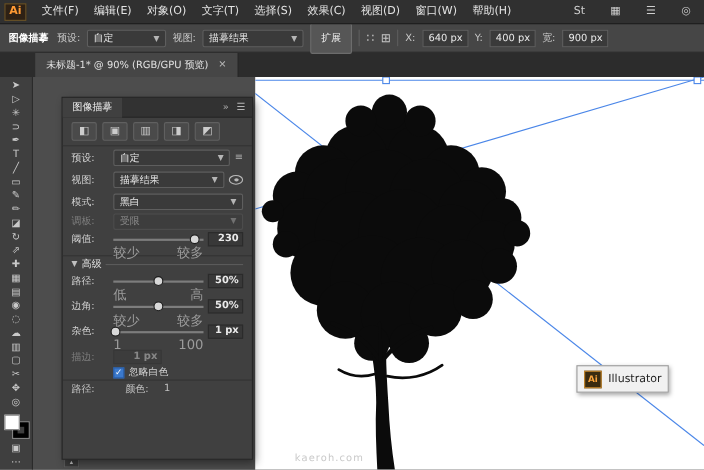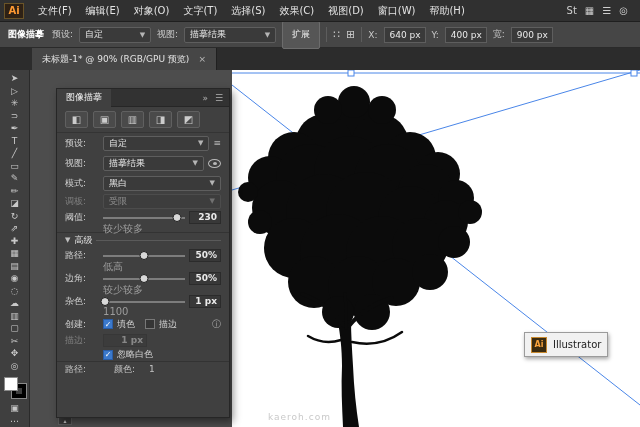--- a/index.html
+++ b/index.html
@@ -9,21 +9,21 @@
     font-family:"DejaVu Sans","Liberation Sans",sans-serif;
     font-size:9px; color:#d6d6d6; background:#4a4a4a;
   }
   
   .menubar { position:absolute; top:0; left:0; right:0; height:22px; background:#303030;
     border-bottom:1px solid #1f1f1f; display:flex; align-items:center; z-index:9; }
   .ai-logo { width:20px; height:16px; margin:0 7px 0 4px; background:#2e2115; color:#ff9a33;
     font-weight:bold; font-size:10px; display:flex; align-items:center; justify-content:center;
     border:1px solid #6a5428; }
   .menu-item { padding:11px 7px; line-height:22px; font-size:10px; color:#e4e4e4; }
-  .menubar-right { margin-left:auto; display:flex; gap:8px; padding-right:12px; color:#cfcfcf; font-size:10px; }
+  .menubar-right { margin-left:auto; display:flex; gap:23px; padding-right:12px; color:#cfcfcf; font-size:10px; }
   
   .controlbar { position:absolute; top:22px; left:0; right:0; height:26px; background:#464646;
     border-bottom:1px solid #2a2a2a; display:flex; align-items:center; gap:6px; padding:0 8px; z-index:8; }
   .cb-title { font-weight:bold; color:#ffffff; margin-right:2px; }
   .dropdown { background:#3a3a3a; border:1px solid #5e5e5e; border-radius:2px; height:16px;
     display:flex; align-items:center; padding:0 5px; gap:5px; color:#e8e8e8; }
   .dd-arrow { font-size:7px; color:#b5b5b5; }
   .btn { background:#565656; border:1px solid #6c6c6c; border-radius:2px; height:28px;
     padding:0 9px; display:flex; align-items:center; color:#f0f0f0; }
   .vdiv { width:1px; height:15px; background:#5d5d5d; }
@@ -67,22 +67,22 @@
   .panel .dropdown .dd-text { flex:1; }
   .mini-icon { color:#b5b5b5; font-size:9px; flex:none; }
   .eye { width:13px; height:9px; border:1px solid #b9b9b9; border-radius:50%; position:relative; flex:none; }
   .eye::after { content:""; position:absolute; left:3.5px; top:2px; width:4px; height:3px; background:#b9b9b9; border-radius:50%; }
   .slider { flex:1; height:13px; position:relative; }
   .slider-track { position:absolute; left:0; right:0; top:6px; height:2px; background:#7d7d7d; }
   .slider-thumb { position:absolute; top:2px; width:9px; height:9px; background:#d8d8d8;
     border:1px solid #1e1e1e; border-radius:50%; transform:translateX(-50%); }
   .pval { width:32px; flex:none; text-align:right; background:#383838; border:1px solid #2b2b2b;
     height:13px; display:flex; align-items:center; justify-content:flex-end; padding:0 3px; color:#eaeaea;font-weight:bold; }
-  .sublabels { display:flex; justify-content:flex-start; padding:0 44px 0 46px; height:10px;
-    margin-top:-3px; color:#9c9c9c; font-size:10px; }
+  .sublabels { display:flex; justify-content:space-between; padding:0 44px 0 46px; height:10px;
+    margin-top:-3px; color:#9c9c9c; font-size:12px; }
   .adv-header { display:flex; align-items:center; gap:4px; padding:0 8px; height:15px;
     border-top:1px solid #333; color:#e0e0e0; }
   .tri { font-size:7px; color:#c0c0c0; }
   .adv-line { flex:1; border-top:1px solid #5a5a5a; }
   .checkbox { width:10px; height:10px; border:1px solid #787878; background:#353535; flex:none;
     display:inline-flex; align-items:center; justify-content:center; font-size:8px; color:#fff; }
   .checkbox.checked { background:#3b79cc; border-color:#2a5da6; }
   .checkbox.checked::after { content:"✓"; }
   .cbl { color:#d2d2d2; margin-right:6px; }
   .method-btn { width:20px; height:14px; background:#4a4a4a; border:1px solid #5f5f5f;
@@ -300,28 +300,20 @@
       <div class="slider-thumb" style="left:2%"></div>
     </div>
     <div class="pval">1 px</div>
   </div>
   <div class="sublabels">
     <span>1</span>
     <span>100</span>
   </div>
 
 
-  <div class="prow prow-sm">
-    <span class="plabel">创建:</span>
-    <span class="checkbox checked"></span>
-    <span class="cbl">填色</span>
-    <span class="checkbox"></span>
-    <span class="cbl">描边</span>
-    <span class="info-i">ⓘ</span>
-  </div>
 
   <div class="prow prow-sm disabled">
     <span class="plabel">描边:</span>
     <div class="pval" style="width:44px">1 px</div>
   </div>
 
   <div class="prow" style="height:13px">
     <span class="plabel"></span>
     <span class="checkbox checked"></span>
     <span class="cbl">忽略白色</span>

